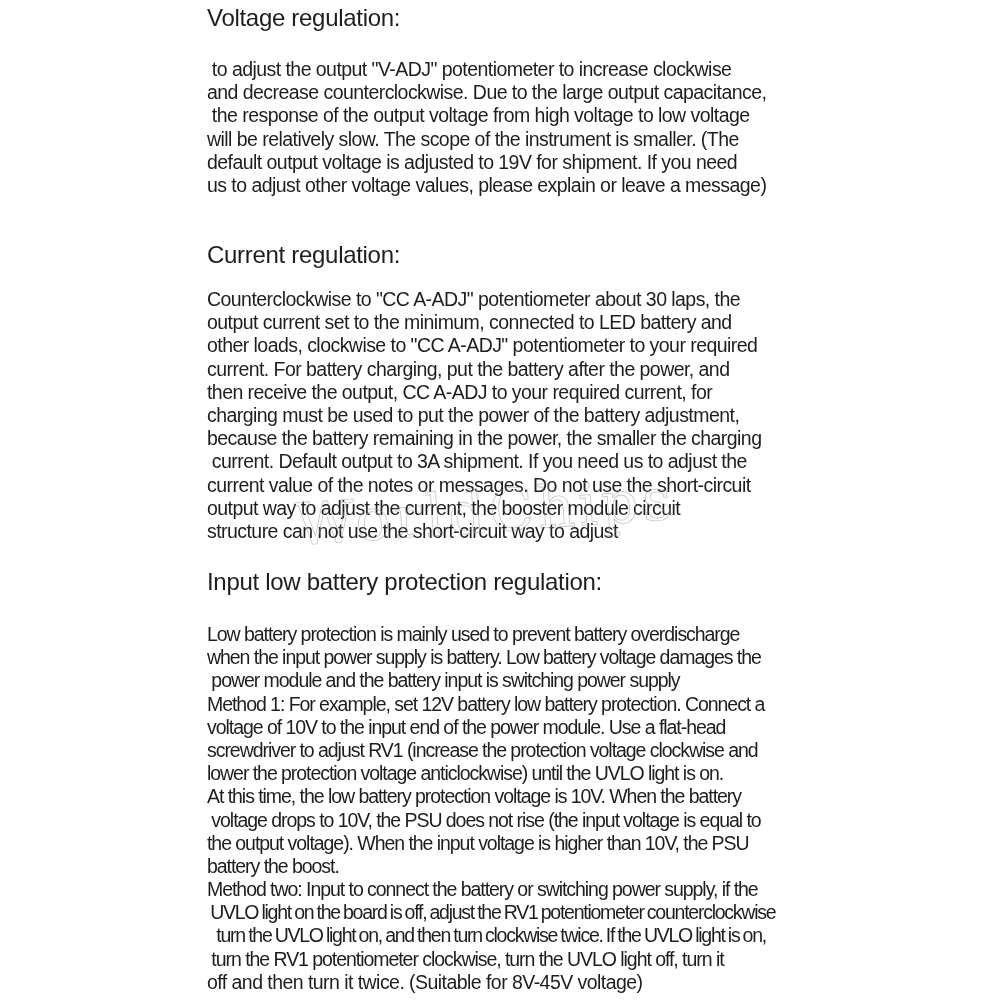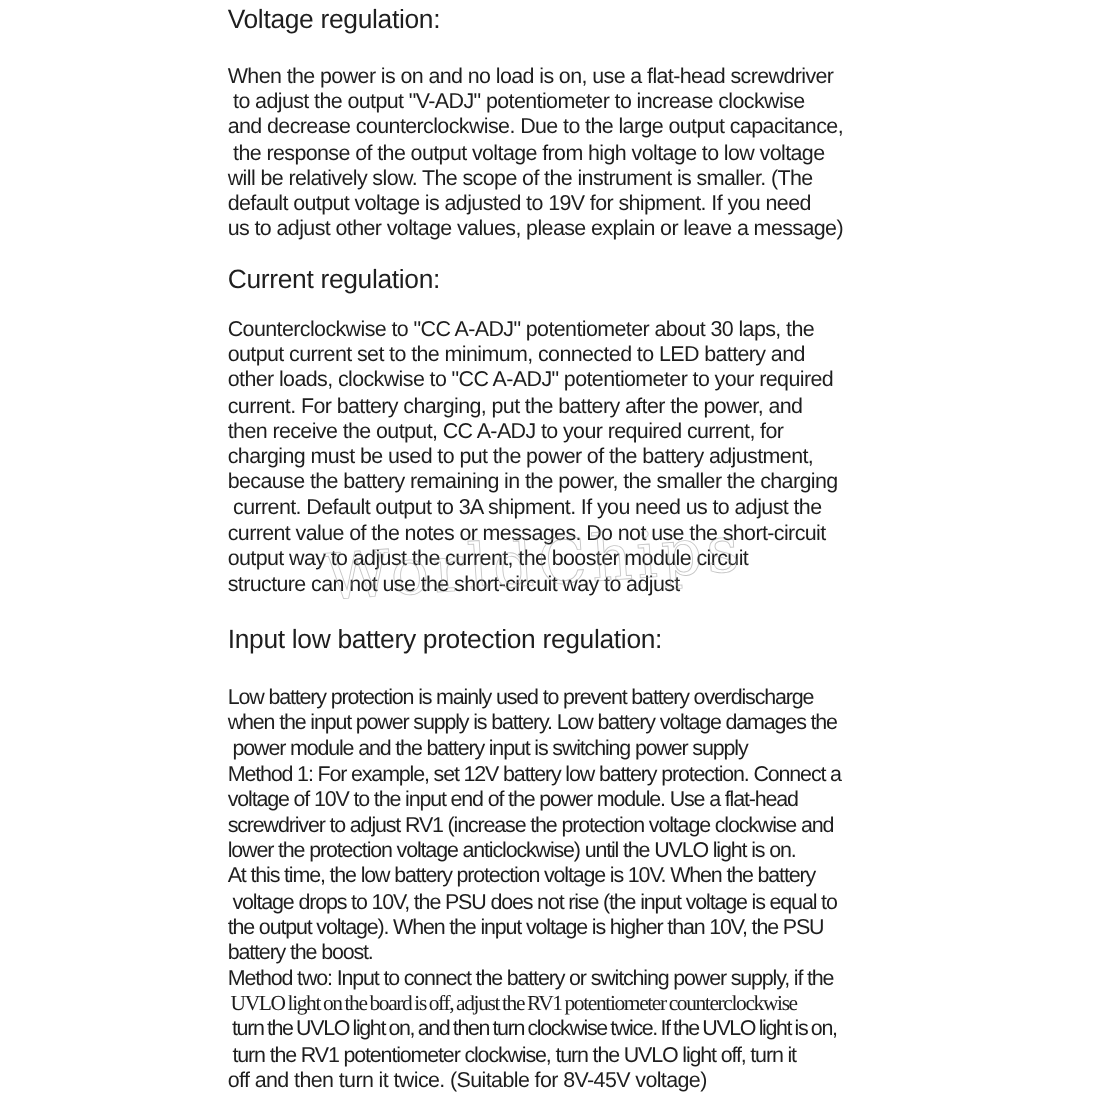--- a/index.html
+++ b/index.html
@@ -65,21 +65,20 @@
       transform: rotate(-4deg);
     }
   </style>
 </head>
 <body>
 
 <div class="page">
 
   <h2 class="heading" style="top:3px;">Voltage regulation:</h2>
   <div class="para" style="top:58px;">
-    <span class="line" style="white-space: pre;">When the power is on and no load is on, use a flat-head screwdriver</span>
     <span class="line" style="white-space: pre;"> to adjust the output "V-ADJ" potentiometer to increase clockwise</span>
     <span class="line" style="white-space: pre;">and decrease counterclockwise. Due to the large output capacitance,</span>
     <span class="line" style="white-space: pre;"> the response of the output voltage from high voltage to low voltage</span>
     <span class="line" style="white-space: pre;">will be relatively slow. The scope of the instrument is smaller. (The</span>
     <span class="line" style="white-space: pre;">default output voltage is adjusted to 19V for shipment. If you need</span>
     <span class="line" style="white-space: pre;">us to adjust other voltage values, please explain or leave a message)</span>
   </div>
 
   <h2 class="heading" style="top:240px;text-align:right;">Current regulation:</h2>
   <div class="para" style="top:288px;">
@@ -103,20 +102,20 @@
     <span class="line cond" style="white-space: pre;"> power module and the battery input is switching power supply</span>
     <span class="line cond" style="white-space: pre;">Method 1: For example, set 12V battery low battery protection. Connect a</span>
     <span class="line cond" style="white-space: pre;">voltage of 10V to the input end of the power module. Use a flat-head</span>
     <span class="line cond" style="white-space: pre;">screwdriver to adjust RV1 (increase the protection voltage clockwise and</span>
     <span class="line cond" style="white-space: pre;">lower the protection voltage anticlockwise) until the UVLO light is on.</span>
     <span class="line cond" style="white-space: pre;">At this time, the low battery protection voltage is 10V. When the battery</span>
     <span class="line cond" style="white-space: pre;"> voltage drops to 10V, the PSU does not rise (the input voltage is equal to</span>
     <span class="line cond" style="white-space: pre;">the output voltage). When the input voltage is higher than 10V, the PSU</span>
     <span class="line cond" style="white-space: pre;">battery the boost.</span>
     <span class="line cond" style="white-space: pre;">Method two: Input to connect the battery or switching power supply, if the</span>
-    <span class="line cond2" style="white-space: pre; font-family: Liberation Serif, serif;"> UVLO light on the board is off, adjust the RV1 potentiometer counterclockwise</span>
+    <span class="line cond2" style="white-space: pre;"> UVLO light on the board is off, adjust the RV1 potentiometer counterclockwise</span>
     <span class="line cond2" style="white-space: pre; text-align: center;">turn the UVLO light on, and then turn clockwise twice. If the UVLO light is on,</span>
     <span class="line cond" style="white-space: pre;"> turn the RV1 potentiometer clockwise, turn the UVLO light off, turn it</span>
     <span class="line" style="white-space: pre;">off and then turn it twice. (Suitable for 8V-45V voltage)</span>
   </div>
 </div>
 
 <div class="watermark">WorldChips</div>
 
 </body></html>

